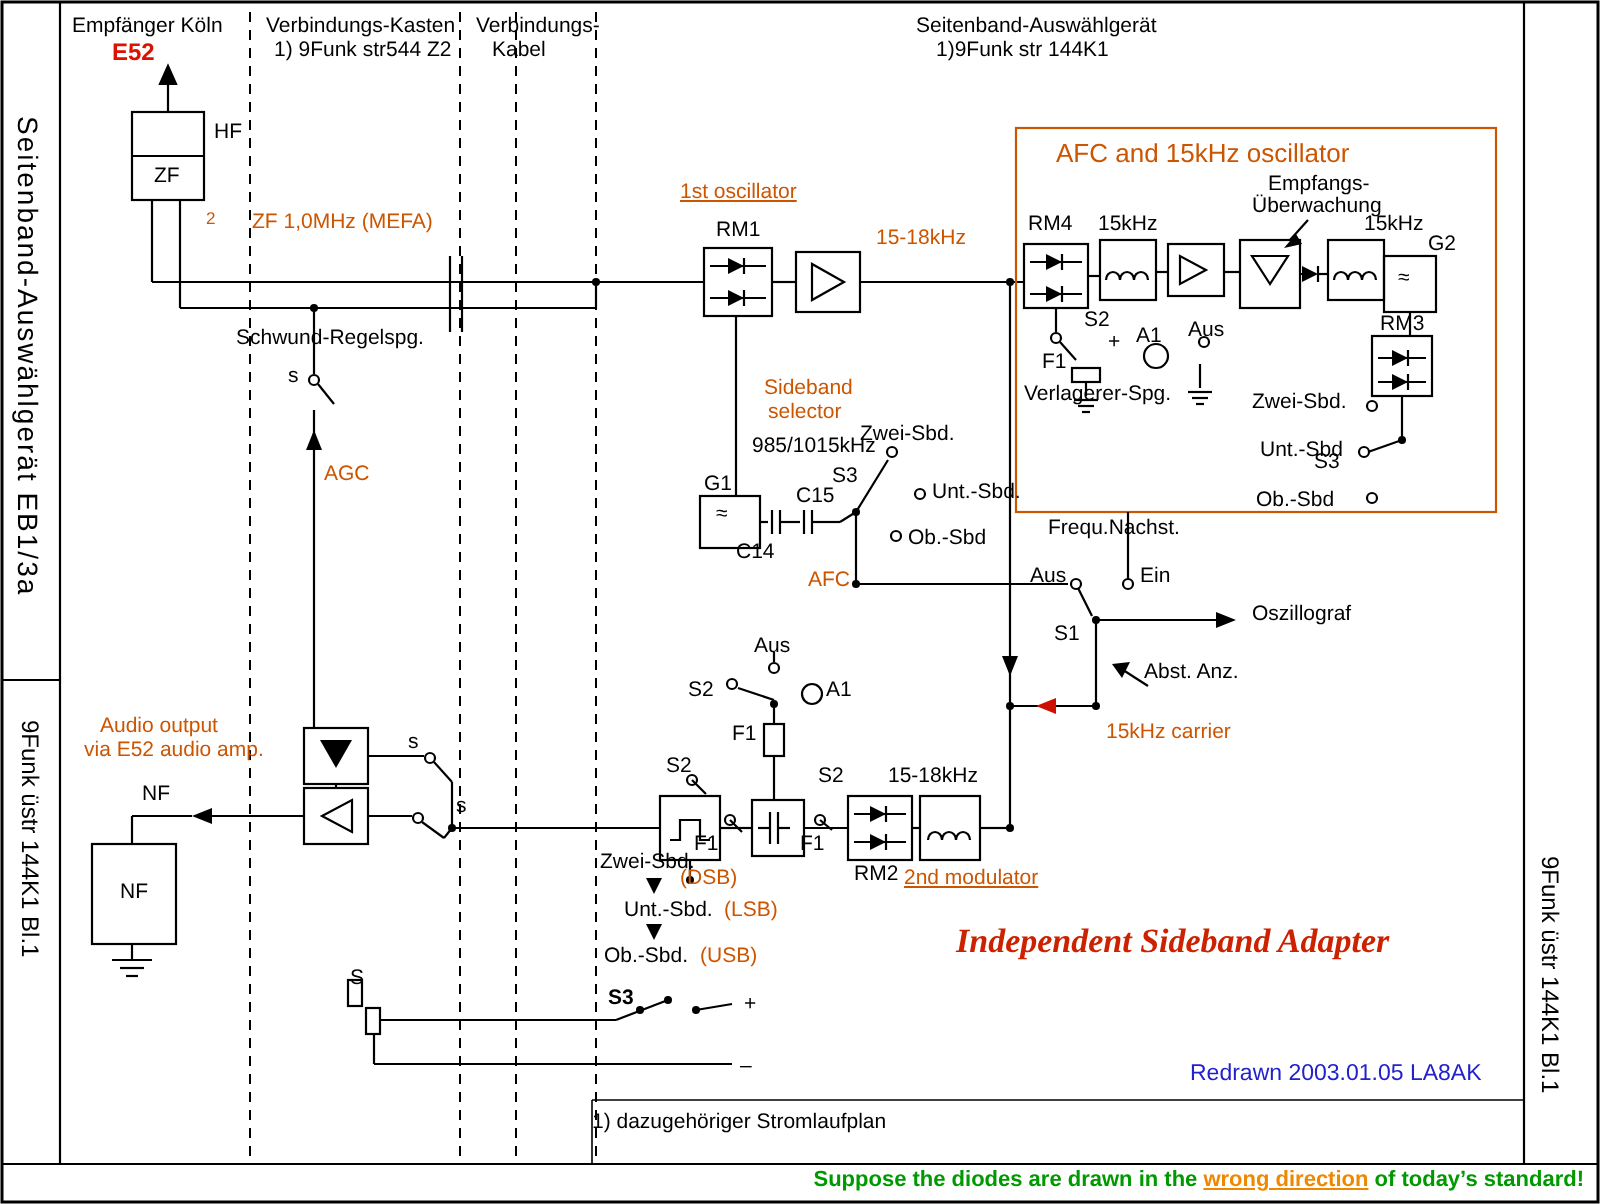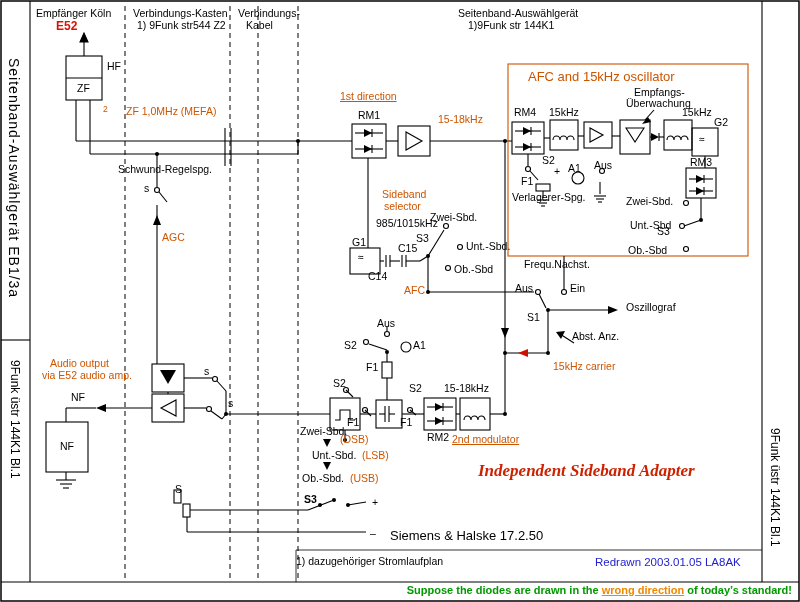--- a/index.html
+++ b/index.html
@@ -7,21 +7,21 @@
         font-family:"Liberation Sans",sans-serif;}
   svg{position:absolute;left:0;top:0;}
   .labels{position:absolute;left:0;top:0;width:800px;height:602px;pointer-events:none;}
   .lab{position:absolute;font-size:10.5px;line-height:1.05;color:#000;white-space:nowrap;}
   .lab.sm{font-size:8.5px;}
   .lab.lg{font-size:13px;}
   .lab.b{font-weight:bold;}
   .lab.or{color:var(--orange);}
   .lab.ul{text-decoration:underline;}
   .lab.red{color:var(--e52red);font-weight:bold;font-size:12px;}
-  .lab.blue{color:var(--blue);font-size:11.5px;margin-top:25px;}
+  .lab.blue{color:var(--blue);font-size:11.5px;}
   .lab.mk{font-size:13px;}
   .lab.ttl{color:var(--titlered);font:italic bold 17px "Liberation Serif",serif;}
   .vert{position:absolute;writing-mode:vertical-rl;color:#000;white-space:nowrap;}
   .vert.big{font-size:14px;letter-spacing:1px;}
   .vert.small{font-size:12px;}
   .footer{position:absolute;top:584px;left:0;width:792px;text-align:right;
           font-size:11px;font-weight:bold;white-space:nowrap;}
   .footer .gr{color:var(--green);}
   .footer .wd{color:var(--warnorange);text-decoration:underline;}
 </style>
@@ -296,21 +296,21 @@
       <div class="lab" style="left: 246px; top: 20px;">Kabel</div>
       <div class="lab" style="left: 458px; top: 8px;">Seitenband-Auswählgerät</div>
       <div class="lab" style="left: 468px; top: 20px;">1)9Funk str 144K1</div>
       <div class="lab" style="left: 77px; top: 61px; padding-left: 30px;">HF</div>
       <div class="lab" style="left: 77px; top: 83px;">ZF</div>
       <div class="lab or sm" style="left: 103px; top: 105px;">2</div>
       <div class="lab or" style="left: 126px; top: 106px;">ZF 1,0MHz (MEFA)</div>
       <div class="lab" style="left: 118px; top: 164px;">Schwund-Regelspg.</div>
       <div class="lab" style="left: 144px; top: 183px;">s</div>
       <div class="lab or" style="left: 162px; top: 232px;">AGC</div>
-      <div class="lab or ul" style="left: 340px; top: 91px;">1st direction</div>
+      <div class="lab or ul" style="left: 340px; top: 91px;">1st oscillator</div>
       <div class="lab" style="left: 358px; top: 110px;">RM1</div>
       <div class="lab or" style="left: 438px; top: 114px;">15-18kHz</div>
       <div class="lab or lg" style="left: 528px; top: 70px;">AFC and 15kHz oscillator</div>
       <div class="lab" style="left: 514px; top: 107px;">RM4</div>
       <div class="lab" style="left: 549px; top: 107px;">15kHz</div>
       <div class="lab" style="left: 634px; top: 87px;">Empfangs-</div>
       <div class="lab" style="left: 626px; top: 98px;">Überwachung</div>
       <div class="lab" style="left: 682px; top: 107px;">15kHz</div>
       <div class="lab" style="left: 697px; top: 117px; margin-left: 17px;">G2</div>
       <div class="lab" style="left: 699px; top: 134px;">≈</div>
@@ -365,21 +365,20 @@
       <div class="lab or ul" style="left: 452px; top: 434px;">2nd modulator</div>
       <div class="lab" style="left: 312px; top: 450px;">Unt.-Sbd.</div>
       <div class="lab or" style="left: 362px; top: 450px;">(LSB)</div>
       <div class="lab" style="left: 302px; top: 473px;">Ob.-Sbd.</div>
       <div class="lab or" style="left: 350px; top: 473px;">(USB)</div>
       <div class="lab" style="left: 175px; top: 484px;">S</div>
       <div class="lab b" style="left: 304px; top: 494px;">S3</div>
       <div class="lab" style="left: 372px; top: 497px;">+</div>
       <div class="lab" style="left: 370px; top: 528px;">–</div>
       <div class="lab ttl" style="left: 478px; top: 461px;">Independent Sideband Adapter</div>
-      <div class="lab mk" style="left: 390px; top: 529px;">Siemens &amp; Halske   17.2.50</div>
       <div class="lab blue" style="left: 595px; top: 531px;">Redrawn 2003.01.05 LA8AK</div>
       <div class="lab" style="left: 296px; top: 556px;">1) dazugehöriger Stromlaufplan</div>
     </div>
 
   <div class="footer">
     <span class="gr">Suppose the diodes are drawn in the </span><span class="wd">wrong direction</span><span class="gr"> of today’s standard!</span>
   </div>
 
 </div>
 

